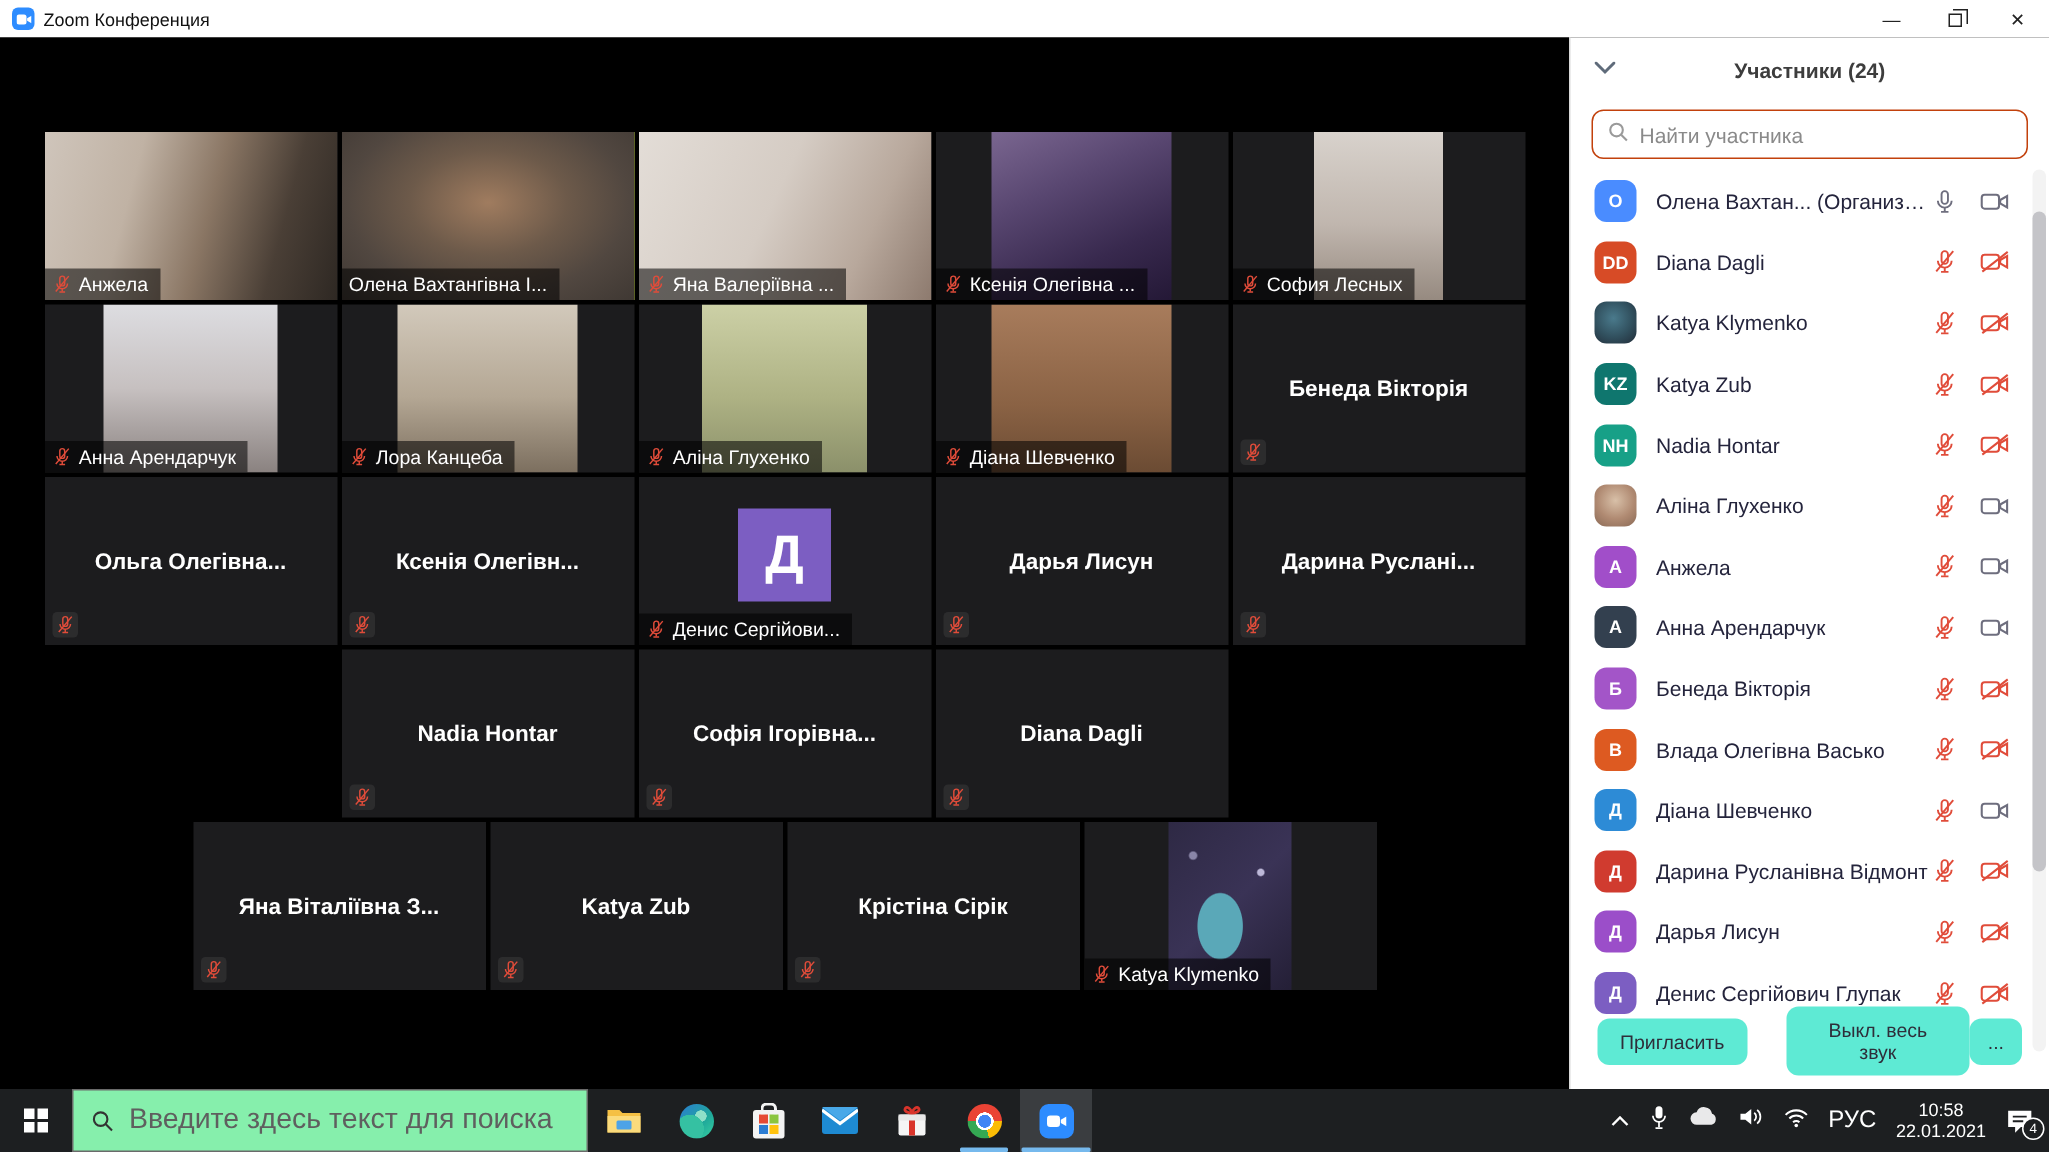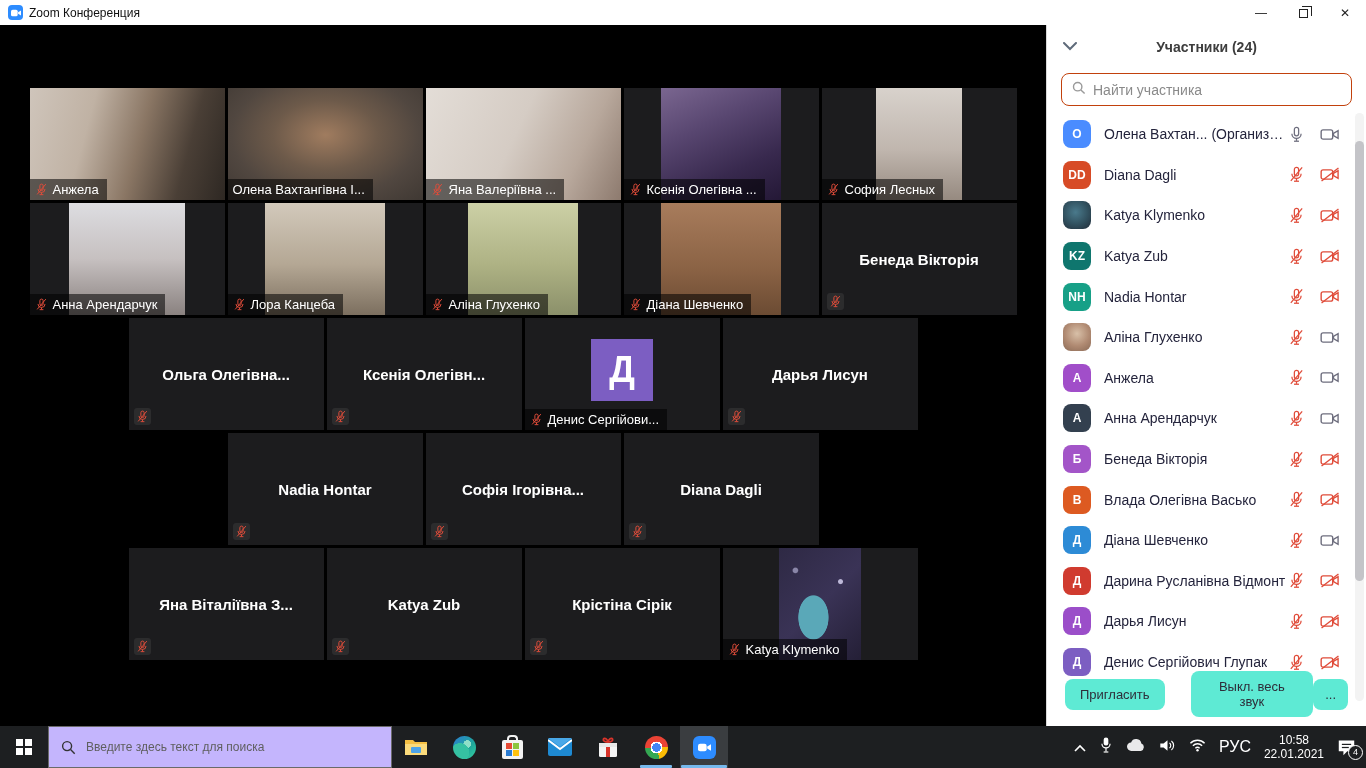--- a/index.html
+++ b/index.html
@@ -75,22 +75,22 @@
   .pf-btn { background:#5eead4; border:none; border-radius:8px; color:#2e2e3a; font-size:13px;
     padding:8px 15px; font-family:inherit; }
   .pf-mid { margin-left:26px; }
   .pf-more { margin-left:auto; padding:8px 12px; }
 
   
   .taskbar { height:42px; background:#1d1f21; display:flex; align-items:stretch; }
   .tb-start { width:48px; display:flex; align-items:center; justify-content:center; }
   .win-logo { width:16px; height:16px; display:grid; grid-template-columns:7px 7px; grid-template-rows:7px 7px; gap:2px; }
   .win-logo span { background:#fff; }
-  .tb-search { width:344px; background:#c4b5fd; border:1px solid #6a6a6a; display:flex; align-items:center;
-    gap:10px; padding:0 12px; color:#5f5f5f; font-size:12px; }
+  .tb-search { width:344px; background:#86efac; border:1px solid #6a6a6a; display:flex; align-items:center;
+    gap:10px; padding:0 12px; color:#5f5f5f; font-size:19px; }
   .tb-icons { display:flex; }
   .tb-icon { width:48px; display:flex; align-items:center; justify-content:center; position:relative; }
   .tb-icon.active { background:#3a3d40; }
   .tb-underline { position:absolute; bottom:0; left:50%; transform:translateX(-50%); height:3px;
     background:#76b9ed; border-radius:1px; }
   .tb-underline.run { width:32px; }
   .tb-underline.act { width:46px; }
   .tray { margin-left:auto; display:flex; align-items:center; gap:13px; padding-right:10px; color:#fff; }
   .tray-lang { font-size:16px; }
   .tray-time { font-size:12px; text-align:center; line-height:14px; }
@@ -283,20 +283,32 @@
   <path d="M5.5 11a6.5 6.5 0 0 0 13 0" fill="none" stroke="#e04c3a" stroke-width="1.8"></path>
   <line x1="12" y1="17.5" x2="12" y2="21" stroke="#e04c3a" stroke-width="1.8"></line>
   <line x1="8.5" y1="21.5" x2="15.5" y2="21.5" stroke="#e04c3a" stroke-width="1.8"></line>
   <line x1="4" y1="21" x2="20" y2="2" stroke="#e04c3a" stroke-width="1.8"></line>
               </svg>
               <span>Денис Сергійови...</span>
             </span>
           </div>
           <div class="tile">
             <span class="center-name">Дарья Лисун</span>
+            <span class="mic-chip">
+              <svg width="13" height="13" viewBox="0 0 24 24">
+  <rect x="9" y="2" width="6" height="12" rx="3" fill="none" stroke="#e04c3a" stroke-width="1.8"></rect>
+  <path d="M5.5 11a6.5 6.5 0 0 0 13 0" fill="none" stroke="#e04c3a" stroke-width="1.8"></path>
+  <line x1="12" y1="17.5" x2="12" y2="21" stroke="#e04c3a" stroke-width="1.8"></line>
+  <line x1="8.5" y1="21.5" x2="15.5" y2="21.5" stroke="#e04c3a" stroke-width="1.8"></line>
+  <line x1="4" y1="21" x2="20" y2="2" stroke="#e04c3a" stroke-width="1.8"></line>
+              </svg>
+            </span>
+          </div>
+          <div class="tile">
+            <span class="center-name">Дарина Руслані...</span>
             <span class="mic-chip">
               <svg width="13" height="13" viewBox="0 0 24 24">
   <rect x="9" y="2" width="6" height="12" rx="3" fill="none" stroke="#e04c3a" stroke-width="1.8"></rect>
   <path d="M5.5 11a6.5 6.5 0 0 0 13 0" fill="none" stroke="#e04c3a" stroke-width="1.8"></path>
   <line x1="12" y1="17.5" x2="12" y2="21" stroke="#e04c3a" stroke-width="1.8"></line>
   <line x1="8.5" y1="21.5" x2="15.5" y2="21.5" stroke="#e04c3a" stroke-width="1.8"></line>
   <line x1="4" y1="21" x2="20" y2="2" stroke="#e04c3a" stroke-width="1.8"></line>
               </svg>
             </span>
           </div>

